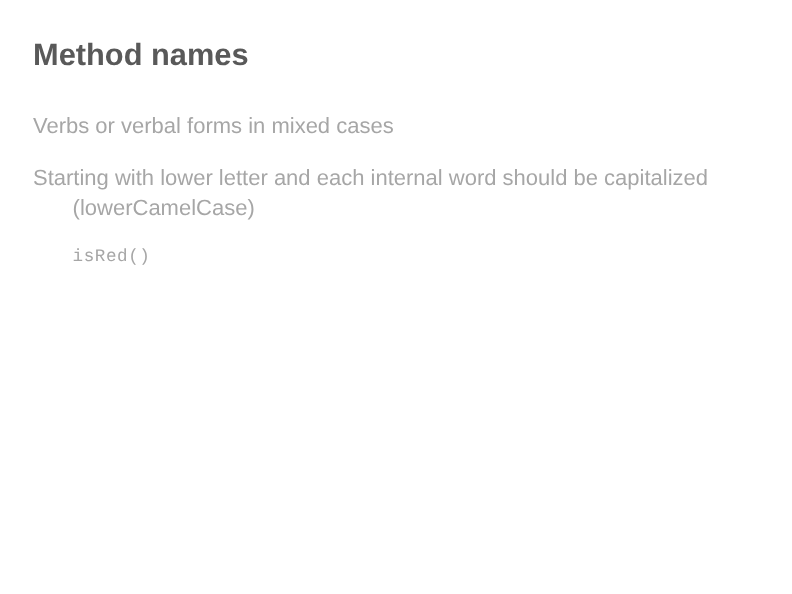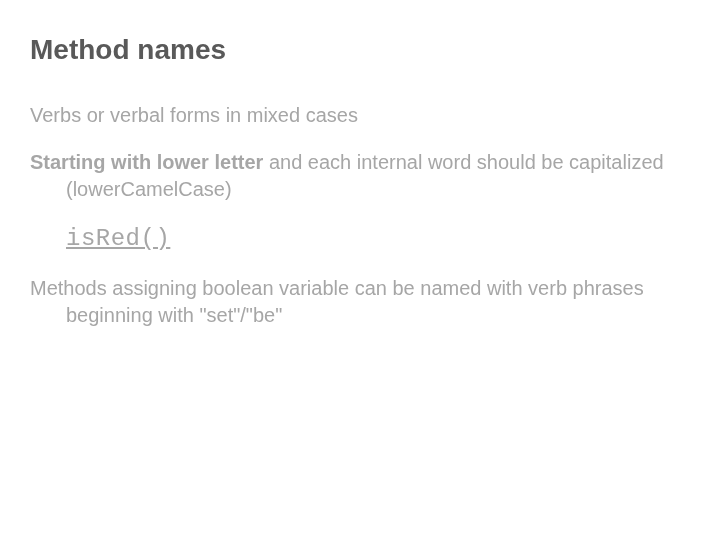--- a/index.html
+++ b/index.html
@@ -27,44 +27,42 @@
     font-size: 20px;
     color: #a6a6a6;
     line-height: 1.35;
   }
   .para {
     margin: 0 4px 20px 0;
     padding-left: 36px;
     text-indent: -36px;
   }
   .strong {
-    font-weight: 700;
+    font-weight: 400;
   }
   .code-block {
     margin: 0 0 20px 0;
     padding-left: 36px;
     font-family: "Courier New", Courier, monospace;
-    font-size: 24px;
+    font-size: 16px;
     color: #a6a6a6;
     letter-spacing: 0.5px;
-    text-decoration: underline;
   }
 </style>
 </head>
 <body>
 
 <div class="slide">
   <h1 class="title">Method names</h1>
 
   <div class="body">
 
     <p class="para">Verbs or verbal forms in mixed cases</p>
 
     <p class="para"><span class="strong">Starting with lower letter</span><span> and each internal word should be capitalized (lowerCamelCase)</span></p>
 
 
     <p class="code-block">isRed()</p>
 
-    <p class="para">Methods assigning boolean variable can be named with verb phrases beginning with "set"/"be"</p>
 
 
   </div>
 </div>
 
 </body></html>

